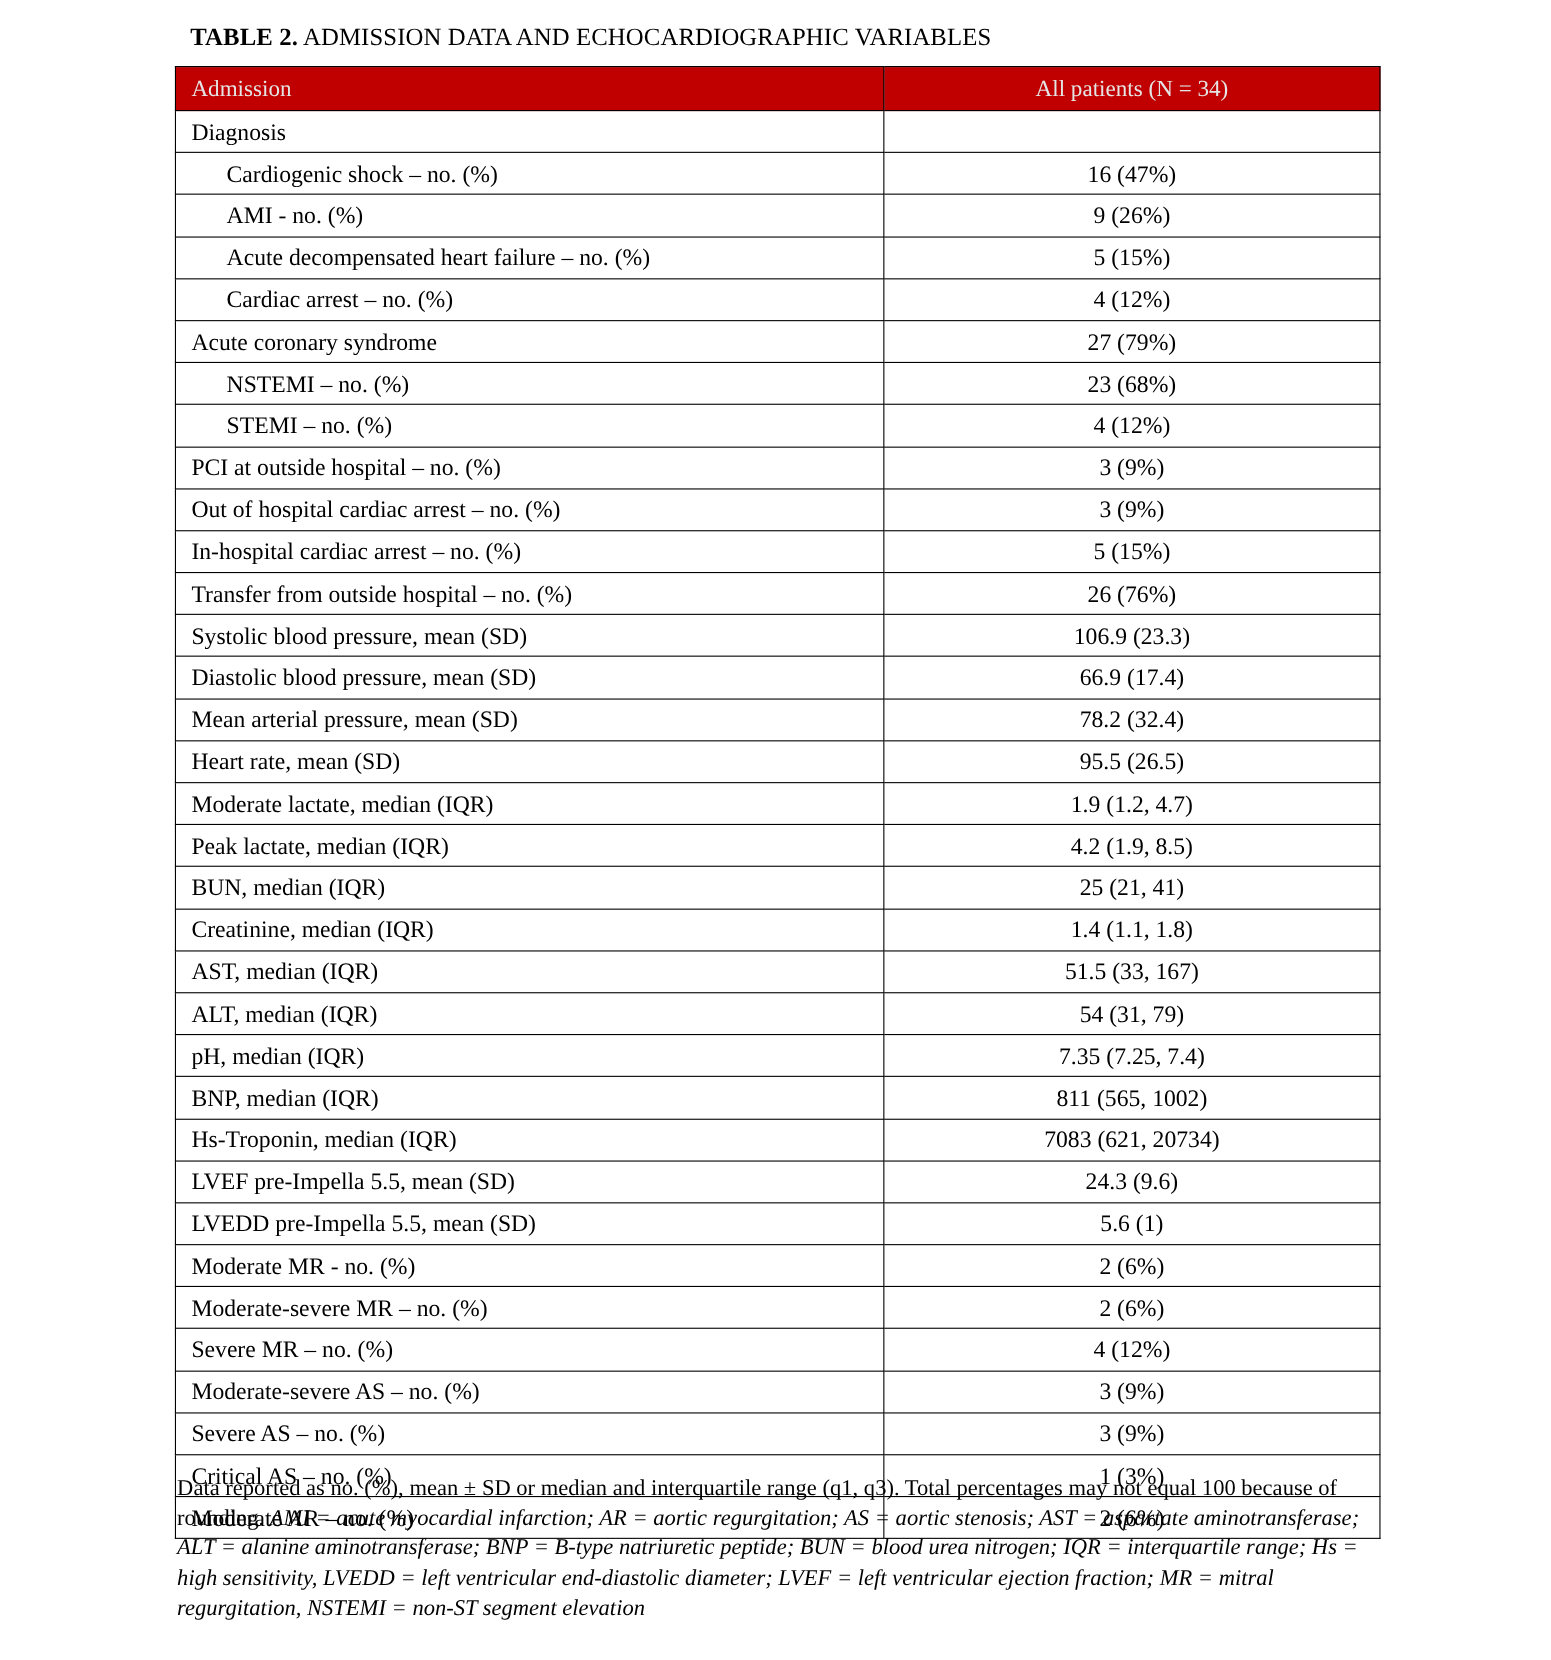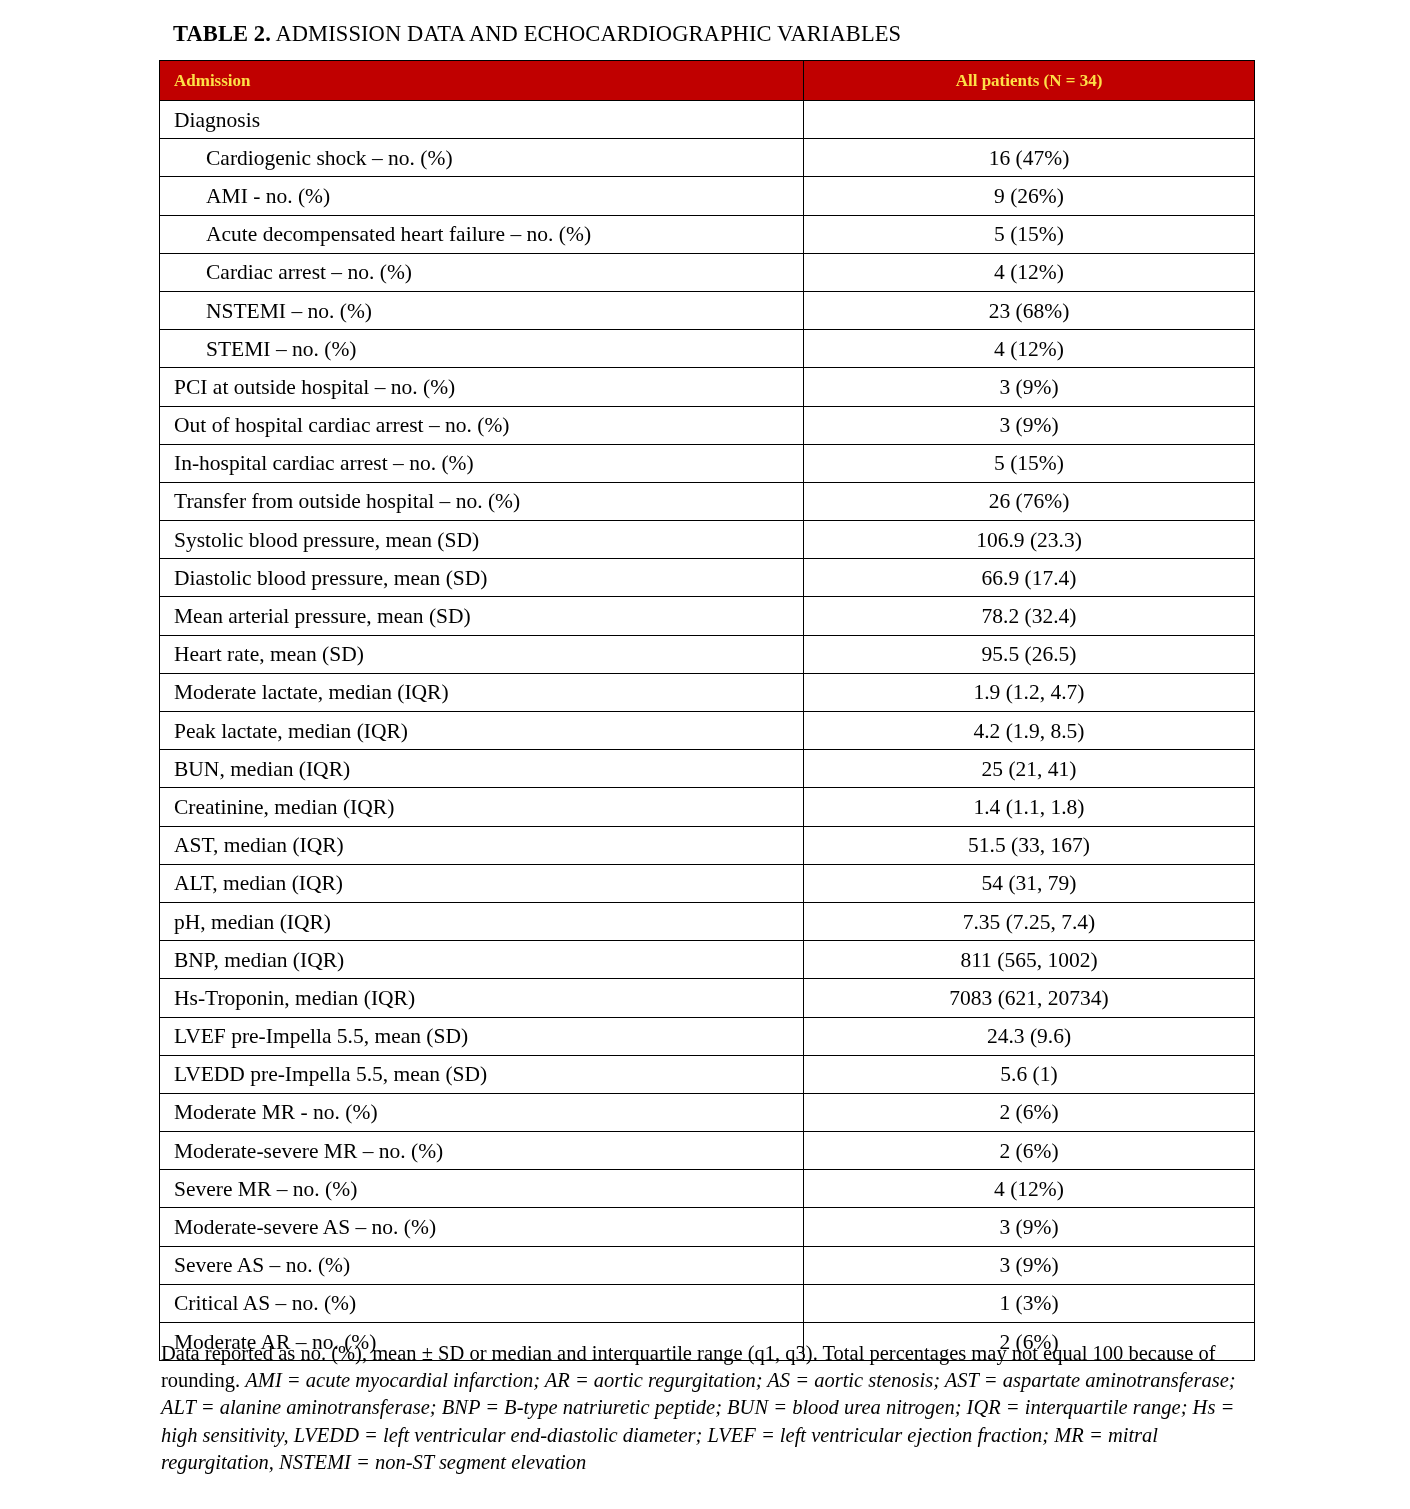--- a/index.html
+++ b/index.html
@@ -56,23 +56,23 @@
 
   table.data-table th,
   table.data-table td {
     border: 1.6px solid #000000;
     padding: 0;
     vertical-align: middle;
   }
 
   thead th {
     background: #C00000;
-    color: #fde047;
-    font-weight: bold;
-    font-size: 17px;
+    color: #e5e5e5;
+    font-weight: normal;
+    font-size: 21px;
     height: 39px;
     line-height: 39px;
   }
   thead th.h-label {
     text-align: left;
     padding-left: 14px;
   }
   thead th.h-value {
     text-align: center;
   }
@@ -143,20 +143,24 @@
           </tr>
           <tr>
             <td class="lbl ind">Acute decompensated heart failure – no. (%)</td>
             <td class="val">5 (15%)</td>
           </tr>
           <tr>
             <td class="lbl ind">Cardiac arrest – no. (%)</td>
             <td class="val">4 (12%)</td>
           </tr>
           <tr>
+            <td class="lbl">Acute coronary syndrome</td>
+            <td class="val">27 (79%)</td>
+          </tr>
+          <tr>
             <td class="lbl ind">NSTEMI – no. (%)</td>
             <td class="val">23 (68%)</td>
           </tr>
           <tr>
             <td class="lbl ind">STEMI – no. (%)</td>
             <td class="val">4 (12%)</td>
           </tr>
           <tr>
             <td class="lbl">PCI at outside hospital – no. (%)</td>
             <td class="val">3 (9%)</td>

